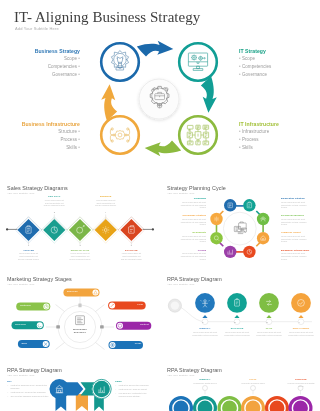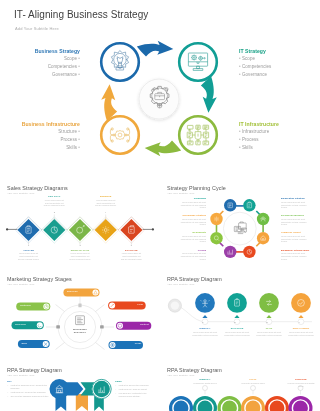--- a/index.html
+++ b/index.html
@@ -1,20 +1,20 @@
 <!DOCTYPE html>
 <html><head>
 <meta charset="utf-8">
 <style>
   html,body{margin:0;padding:0;}
   body{width:320px;height:411px;background:#ffffff;font-family:"Liberation Sans",sans-serif;overflow:hidden;}
   .page{position:relative;width:320px;height:411px;background:#fff;}
   
   .hero{position:absolute;left:0;top:0;width:320px;height:172px;background:#fff;}
-  .hero-title{position:absolute;left:14px;top:9px;font-size:10px;color:#3f3f3f;letter-spacing:.05px;}
+  .hero-title{position:absolute;left:14px;top:9px;font-size:15px;color:#3f3f3f;letter-spacing:.05px;font-family:Liberation Serif, serif;}
   .hero-sub{position:absolute;left:15px;top:25.6px;font-size:4.0px;color:#adadad;letter-spacing:.15px;}
   .hero svg{position:absolute;left:0;top:0;}
   .txtblk{position:absolute;}
   .txtblk .hd{font-size:5.1px;font-weight:bold;letter-spacing:.05px;}
   .txtblk .li{font-size:4.5px;color:#9a9a9a;margin-top:2.9px;letter-spacing:.05px;}
   .txtblk.r{text-align:right;}
   .txtblk.l{text-align:left;}
   .txtblk .li .dot{color:#b9b9b9;font-size:4.6px;}
 
   

